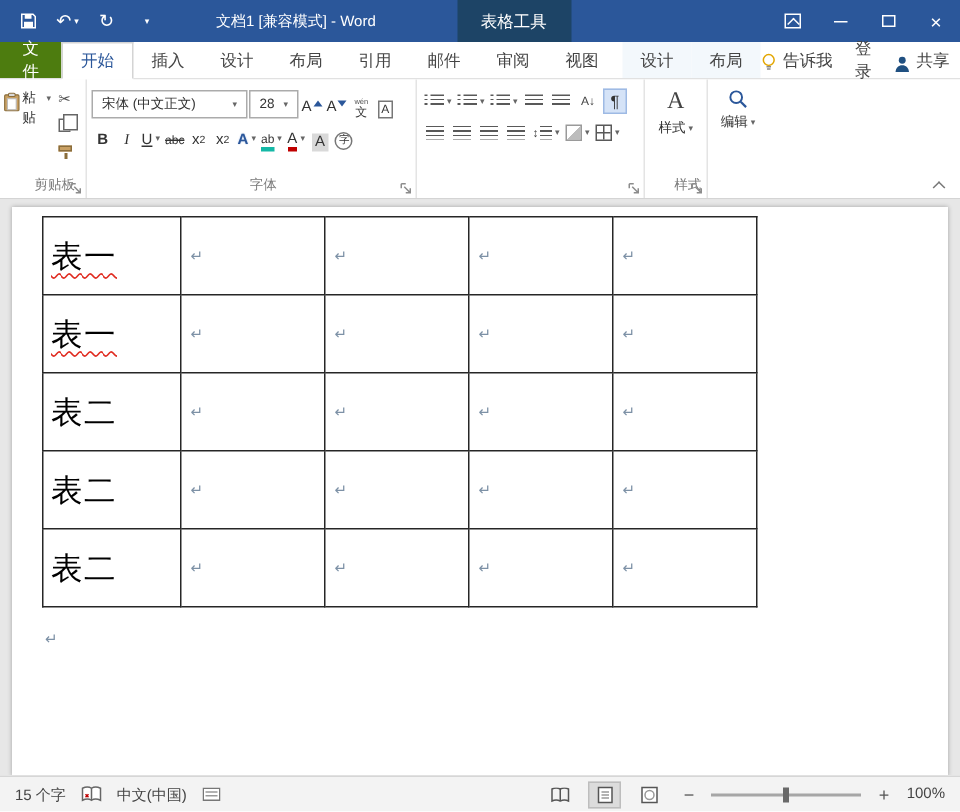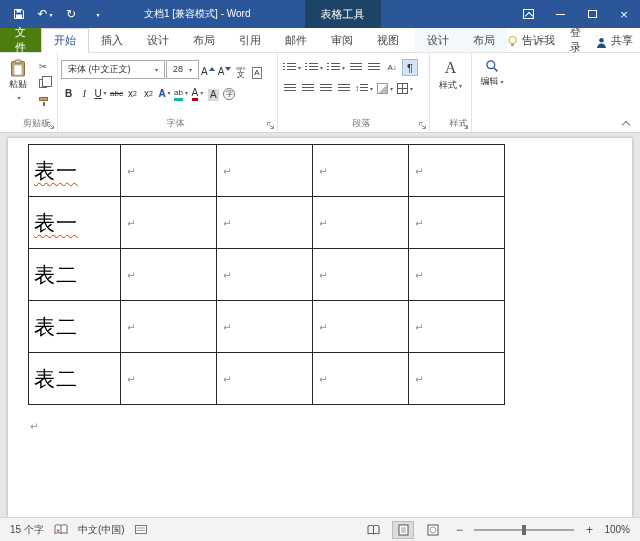--- a/index.html
+++ b/index.html
@@ -36,21 +36,21 @@
   .rgroup{position:relative;border-right:1px solid #e4e4e4;display:flex;flex-direction:column;padding:2px 2px 14px;flex:0 0 auto}
   .rgroup-label{position:absolute;left:16px;right:0;bottom:2px;text-align:center;font-size:9px;color:#7a7a7a}
   .launcher{position:absolute;right:1px;bottom:1px;width:11px;height:11px;display:flex;align-items:center;justify-content:center}
   .caret-after::after{content:"▾";font-size:6px;color:#666;margin-left:2px}
   .collapse-chev{position:absolute;right:8px;bottom:4px;width:12px;height:10px;display:flex;align-items:center;justify-content:center}
   .chev-icon{width:6px;height:6px;border-left:1px solid #777;border-top:1px solid #777;transform:rotate(45deg);margin-top:3px}
 
   
   .rg-clipboard{width:58px}
   .clip-content{display:flex;flex:1}
-  .paste-btn{width:32px;display:flex;flex-direction:column;align-items:center;gap:1px;padding-top:4px;font-size:9px;color:#333}
+  .paste-btn{width:32px;display:flex;gap:1px;padding-top:4px;font-size:9px;color:#333}
   .clip-minis{display:flex;flex-direction:column;gap:2px;padding-top:4px}
   .mini-btn{width:18px;height:15px;display:flex;align-items:center;justify-content:center;font-size:10px;color:#555}
   .ic-copy{position:relative;width:8px;height:9px;border:1px solid #666;background:#fff}
   .ic-copy::before{content:"";position:absolute;left:2px;top:-4px;width:8px;height:9px;border:1px solid #666;background:#fff}
   .ic-painter{width:9px;height:4px;background:#c9a063;border:1px solid #8a6d3b;position:relative;margin-top:-3px}
   .ic-painter::after{content:"";position:absolute;left:3px;top:4px;width:2px;height:4px;background:#8a6d3b}
 
   
   .rg-font{width:220px}
   .font-content{display:flex;flex-direction:column;flex:1;padding:3px 1px 0}
@@ -354,21 +354,20 @@
               </span>
             </span>
           <span class="pbtn caret-after">
               <span class="ic-shade"></span>
             </span>
           <span class="pbtn caret-after">
               <span class="ic-borders"></span>
             </span>
         </div>
       </div>
-      <div class="rgroup-label"><span>段落</span></div>
       <span class="launcher">
           <svg width="9" height="9" viewBox="0 0 9 9" fill="none">
             <path d="M1.5 1.5h3M1.5 1.5v3" stroke="#8c8c8c"></path>
             <path d="M3.5 3.5l4 4M7.5 4.5v3h-3" stroke="#8c8c8c"></path>
           </svg>
         </span>
     </div>
 
     <div class="rgroup rg-styles">
       <div class="bigbtn">

